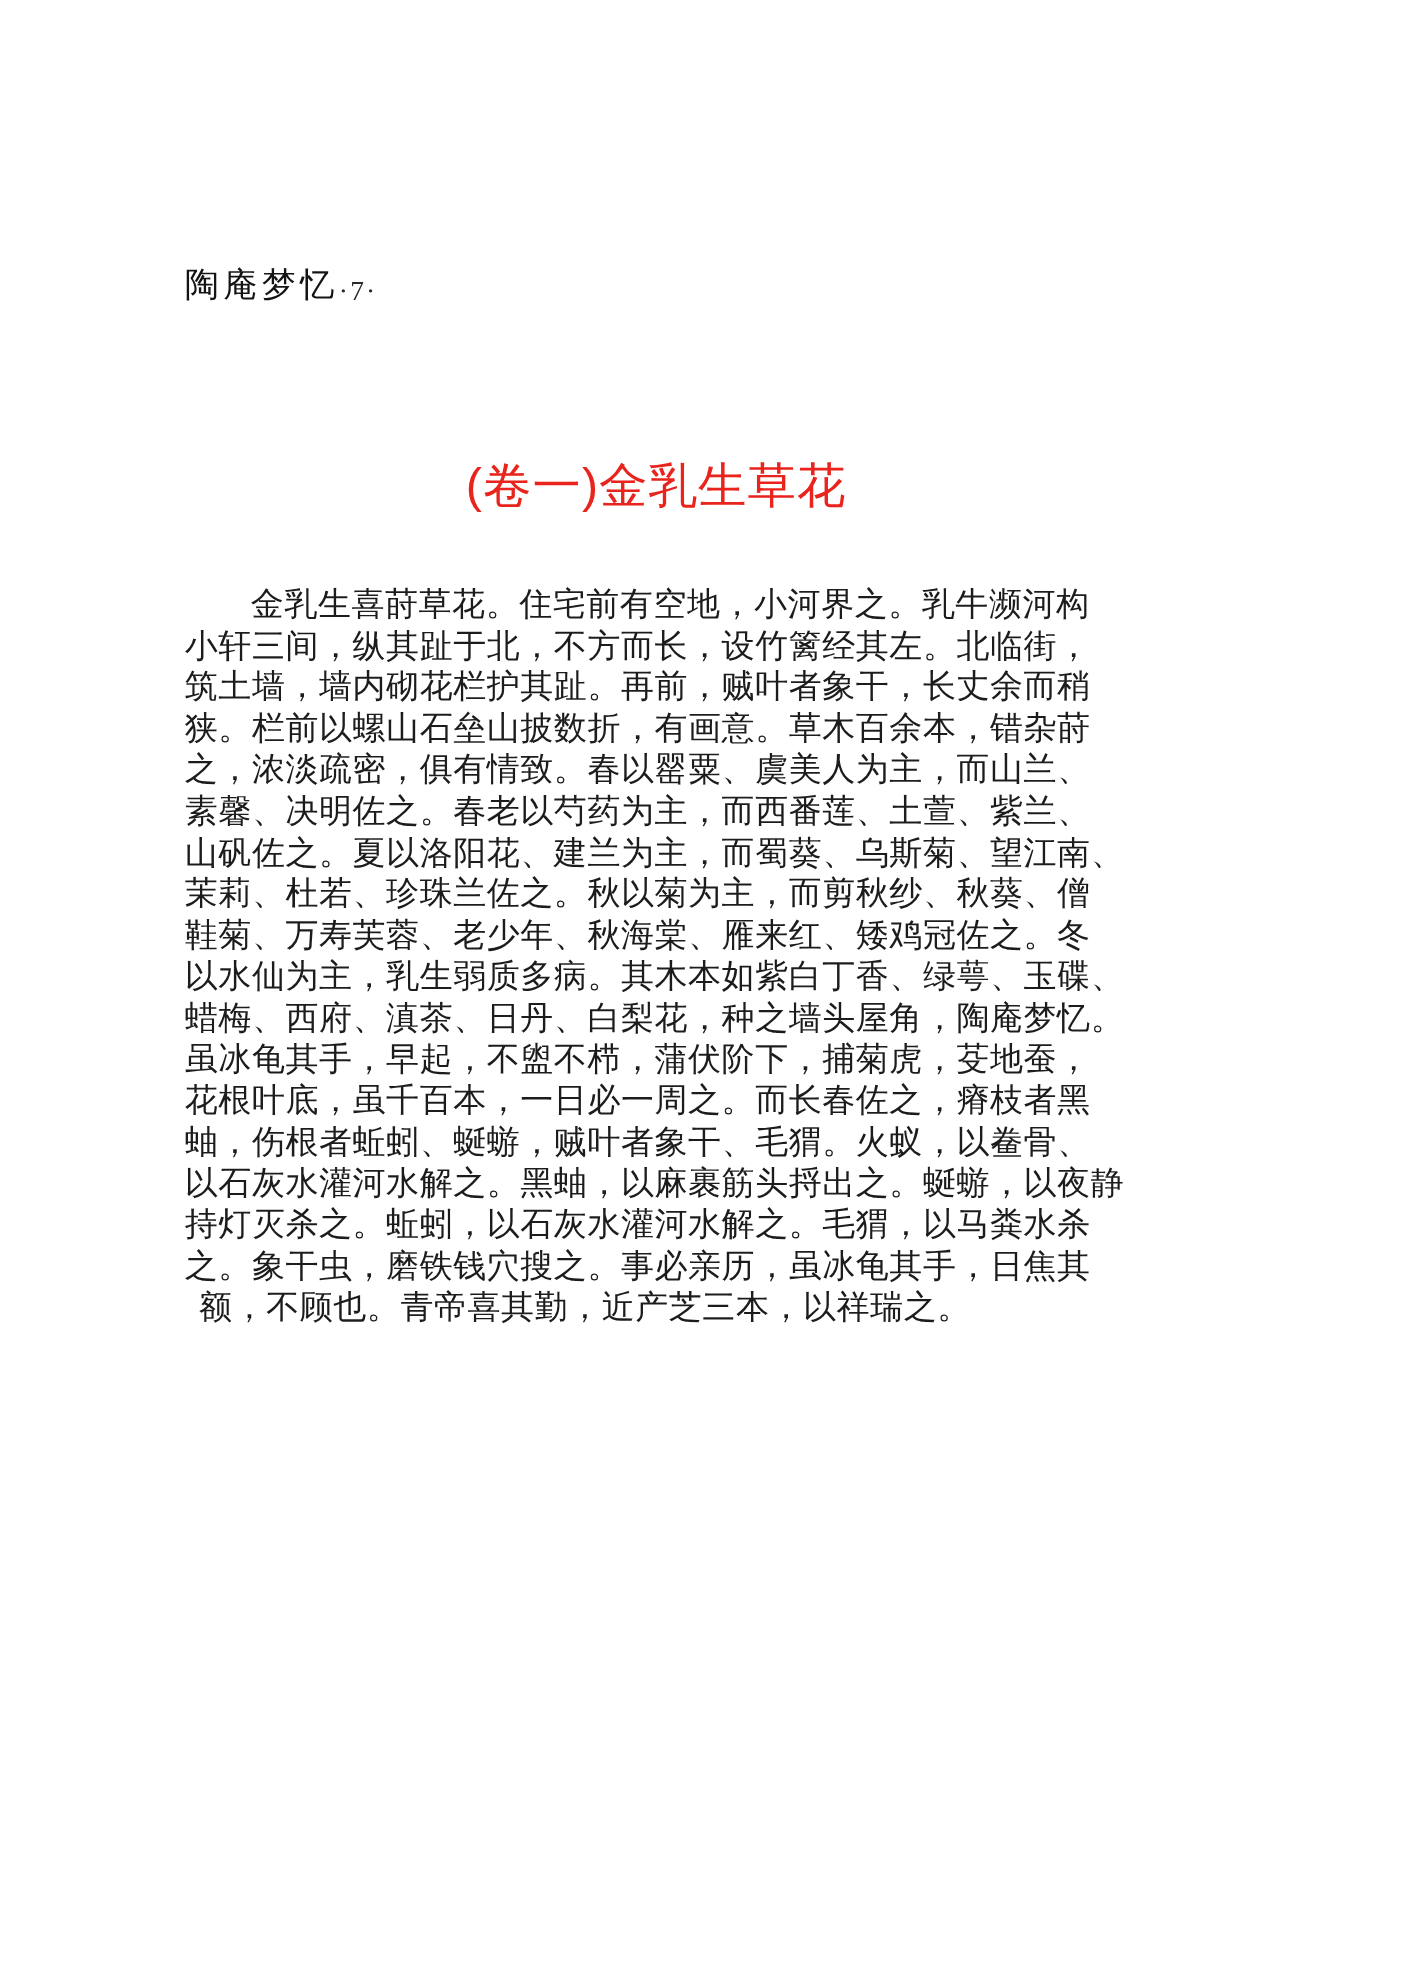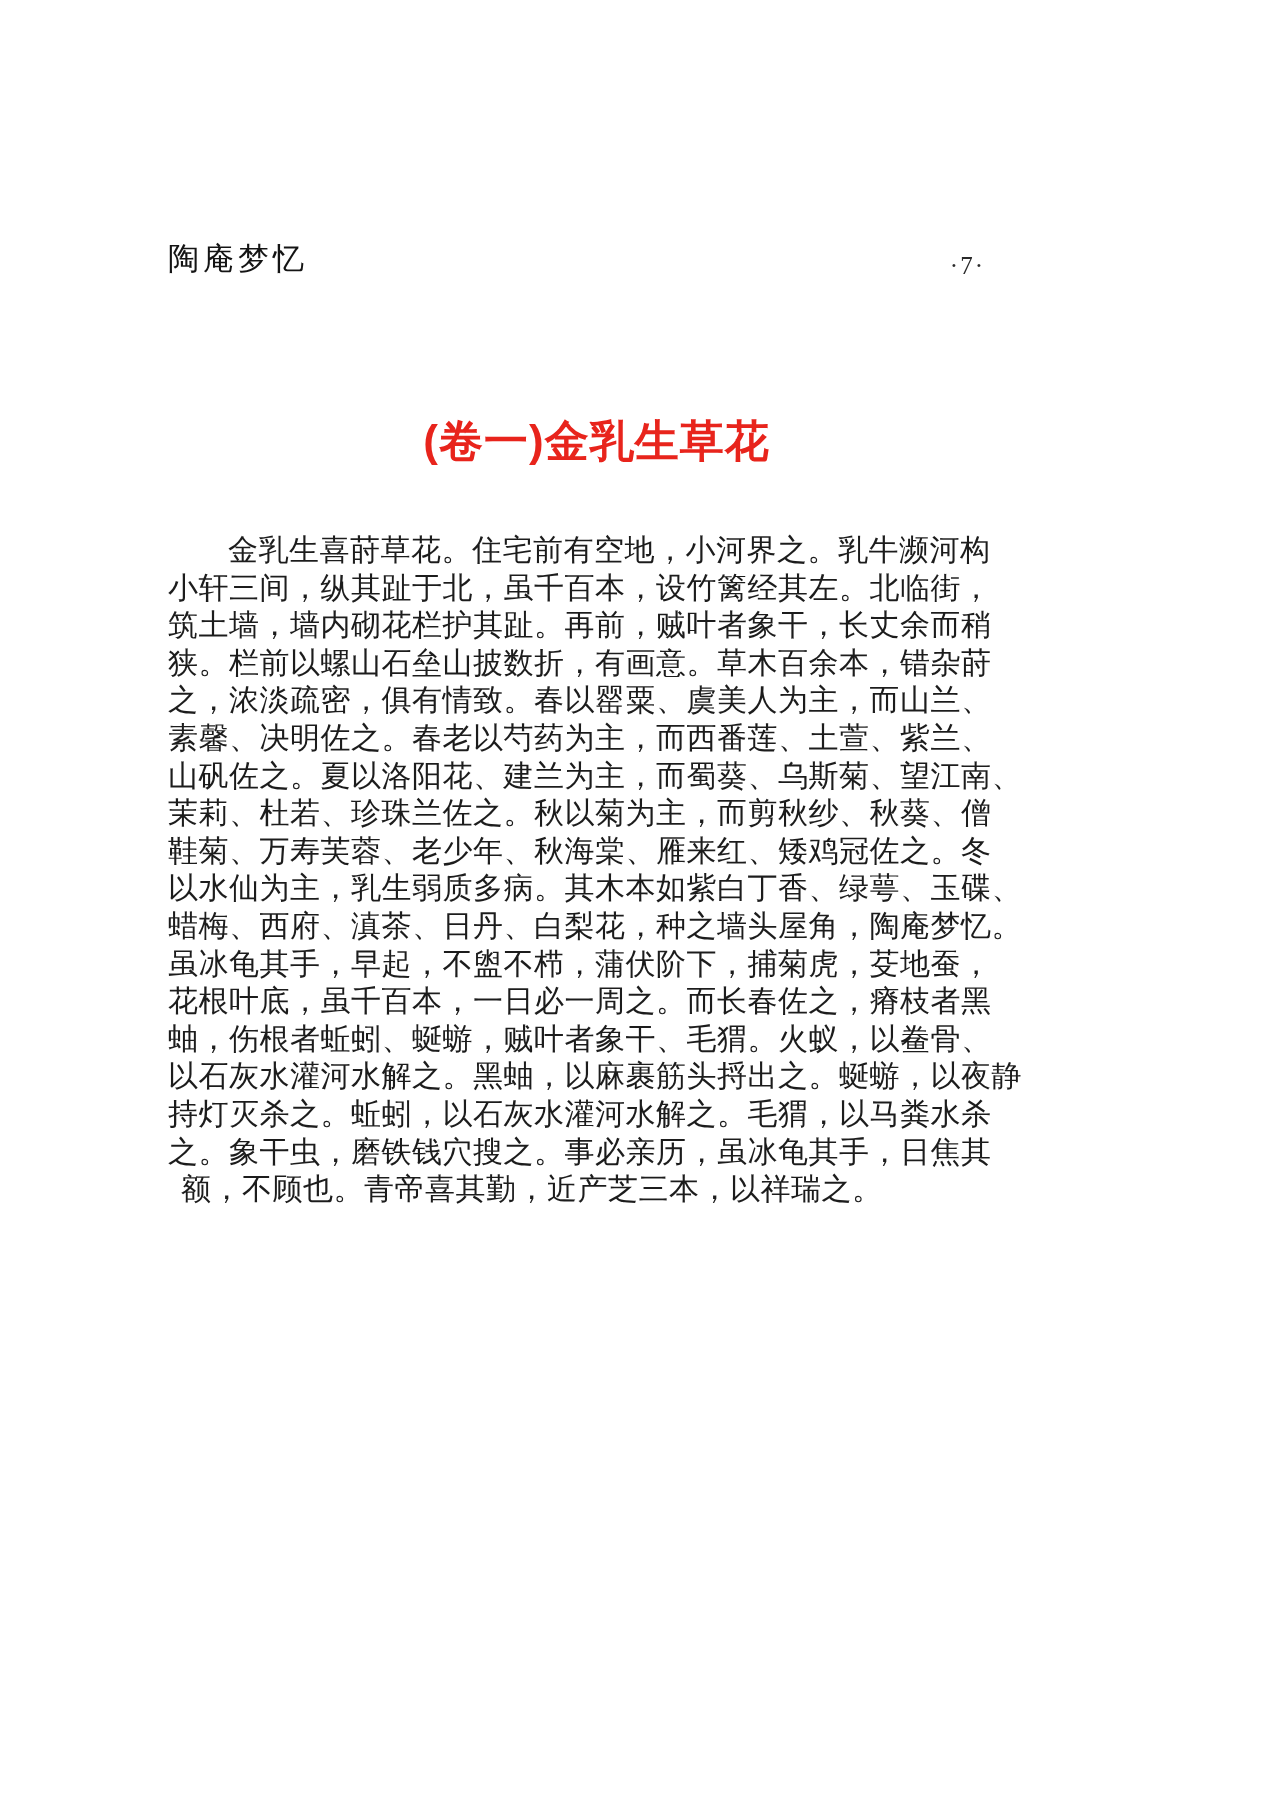--- a/index.html
+++ b/index.html
@@ -15,39 +15,38 @@
     color: #1c1c1c;
   }
   .page {
     box-sizing: border-box;
     width: 1283px;
     height: 1795px;
     padding: 238px 298px 0 168px; 
   }
   .page-header {
     display: flex;
-    justify-content: space-between;
     align-items: flex-end;
     height: 42px;
   }
   .book-title {
     font-size: 31px;
     letter-spacing: 4px;
     color: #141414;
   }
   .page-number {
     font-size: 25px;
     color: #2a2a2a;
     letter-spacing: 2px;
   }
   .chapter-title {
     margin-top: 132px;
     text-align: center;
     font-family: "Liberation Sans", "DejaVu Sans", sans-serif;
-    font-weight: bold;
+    font-weight: normal;
     font-size: 44px;
     letter-spacing: 1px;
     padding-left: 40px; 
   }
   .body-text {
     margin-top: 60px;
     font-size: 30px;
     line-height: 37.6px;
   }
   .text-line {
@@ -72,21 +71,21 @@
 
   <div class="page-header">
     <span class="book-title">陶庵梦忆</span>
     <span class="page-number">·7·</span>
   </div>
 
   <h1 class="chapter-title" style="color: rgb(232, 36, 28);">(卷一)金乳生草花</h1>
 
   <div class="body-text">
     <div class="text-line indent">金乳生喜莳草花。住宅前有空地，小河界之。乳牛濒河构</div>
-    <div class="text-line">小轩三间，纵其趾于北，虽千百本，设竹篱经其左。北临街，</div>
+    <div class="text-line">小轩三间，纵其趾于北，不方而长，设竹篱经其左。北临街，</div>
     <div class="text-line">筑土墙，墙内砌花栏护其趾。再前，贼叶者象干，长丈余而稍</div>
     <div class="text-line">狭。栏前以螺山石垒山披数折，有画意。草木百余本，错杂莳</div>
     <div class="text-line">之，浓淡疏密，俱有情致。春以罂粟、虞美人为主，而山兰、</div>
     <div class="text-line">素馨、决明佐之。春老以芍药为主，而西番莲、土萱、紫兰、</div>
     <div class="text-line">山矾佐之。夏以洛阳花、建兰为主，而蜀葵、乌斯菊、望江南、</div>
     <div class="text-line">茉莉、杜若、珍珠兰佐之。秋以菊为主，而剪秋纱、秋葵、僧</div>
     <div class="text-line">鞋菊、万寿芙蓉、老少年、秋海棠、雁来红、矮鸡冠佐之。冬</div>
     <div class="text-line">以水仙为主，乳生弱质多病。其木本如紫白丁香、绿萼、玉碟、</div>
     <div class="text-line">蜡梅、西府、滇茶、日丹、白梨花，种之墙头屋角，陶庵梦忆。</div>
     <div class="text-line">虽冰龟其手，早起，不盥不栉，蒲伏阶下，捕菊虎，芟地蚕，</div>

